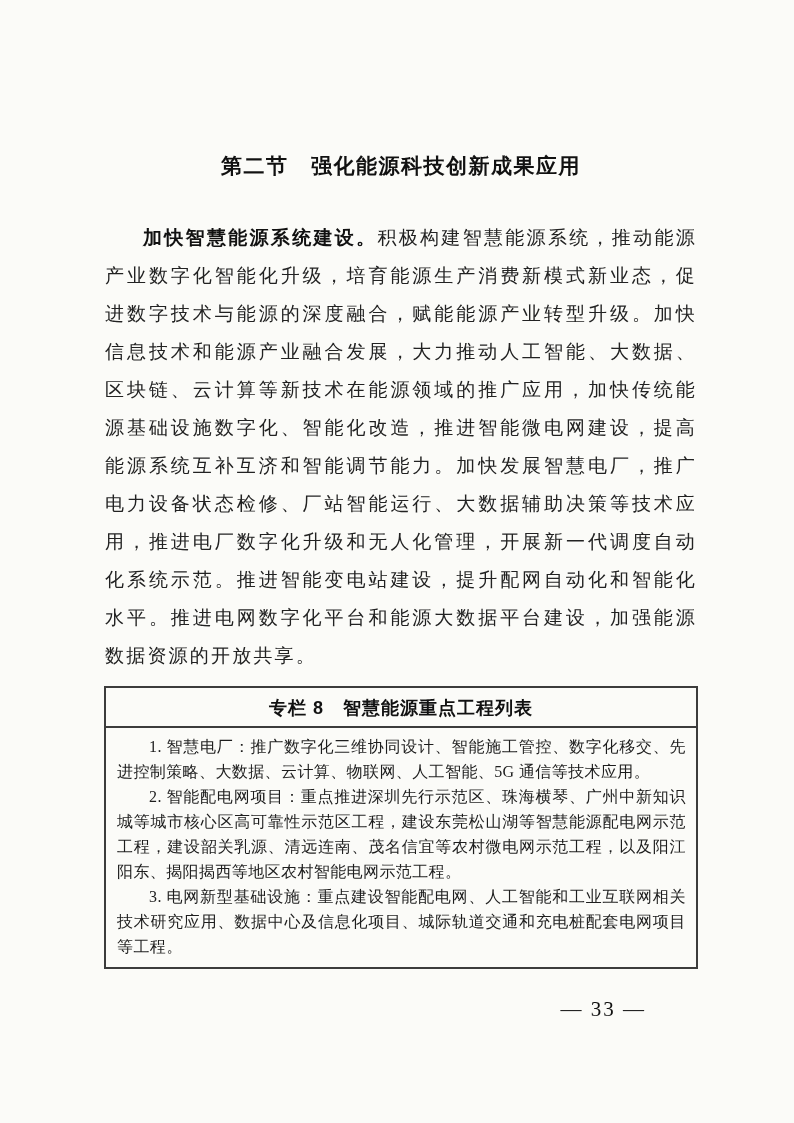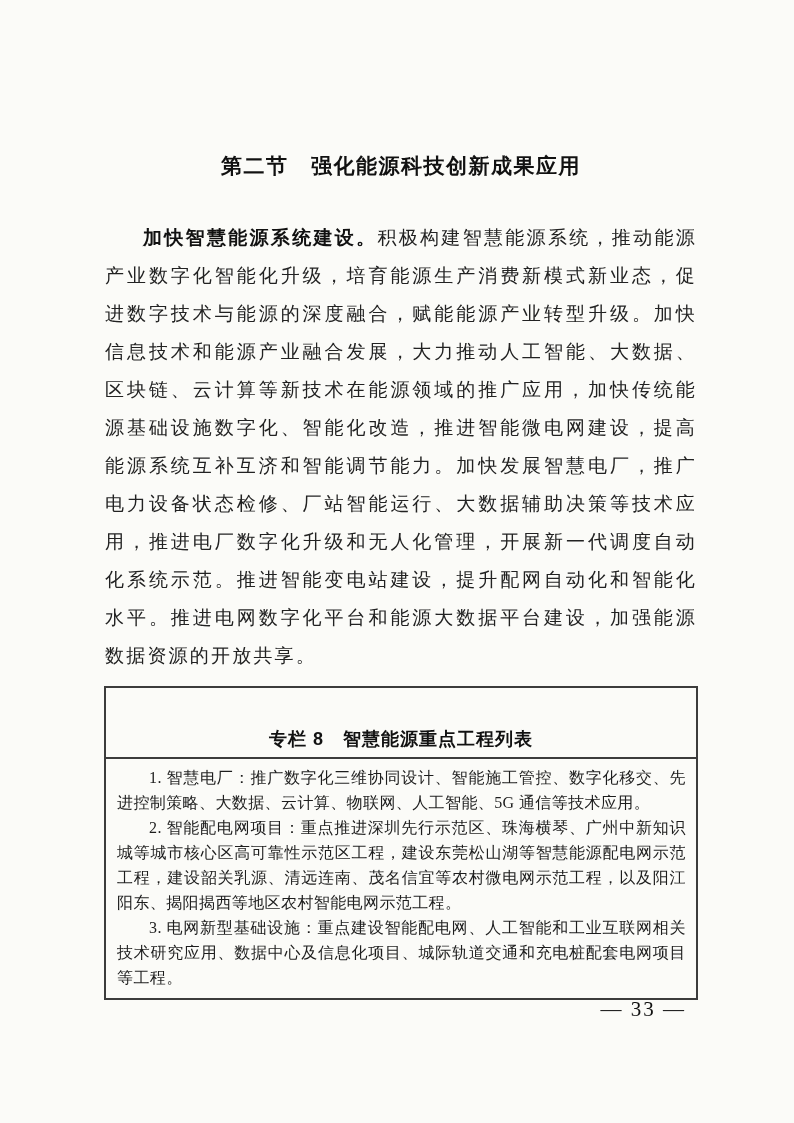--- a/index.html
+++ b/index.html
@@ -6,21 +6,20 @@
   body {
     width: 794px; height: 1123px;
     background: #fbfbf8;
     font-family: "Liberation Serif", serif;
     color: #1d1d1d;
   }
   .page {
     position: relative;
     width: 746px; height: 1123px;
     overflow: hidden;
-    padding-left: 40px;
   }
   .section-title {
     position: absolute;
     top: 152px; left: 105px; width: 592px;
     margin: 0;
     text-align: center;
     font-family: "Liberation Sans", sans-serif;
     font-size: 21px;
     font-weight: 700;
     letter-spacing: 1.5px;
@@ -51,21 +50,20 @@
   }
   .panel-header {
     font-family: "Liberation Sans", sans-serif;
     font-weight: 700;
     font-size: 18px;
     text-align: center;
     padding: 8px 0 6px;
     border-bottom: 2px solid #3c3c3c;
     letter-spacing: 1px;
     color: #111;
-    margin-top: 31px;
   }
   .panel-body {
     padding: 6px 10px 8px 11px;
   }
   .panel-item {
     margin: 0;
     font-size: 16px;
     line-height: 25px;
     text-align: justify;
     text-justify: inter-ideograph;

